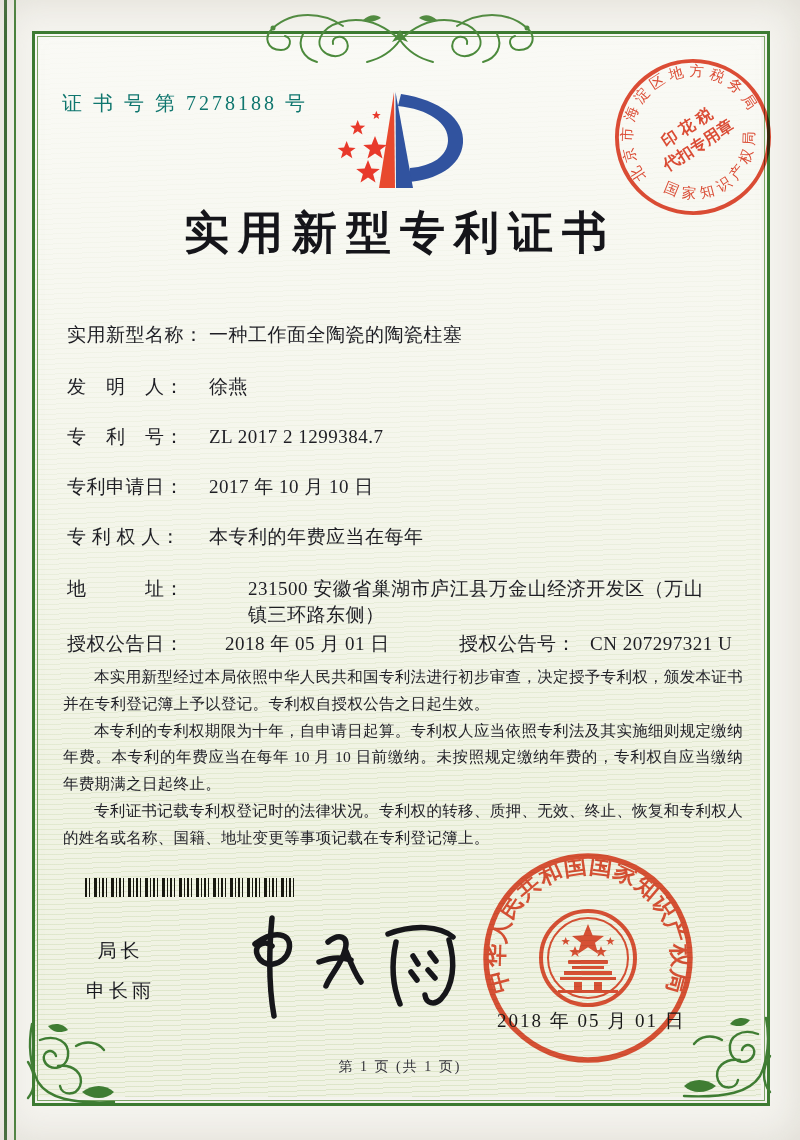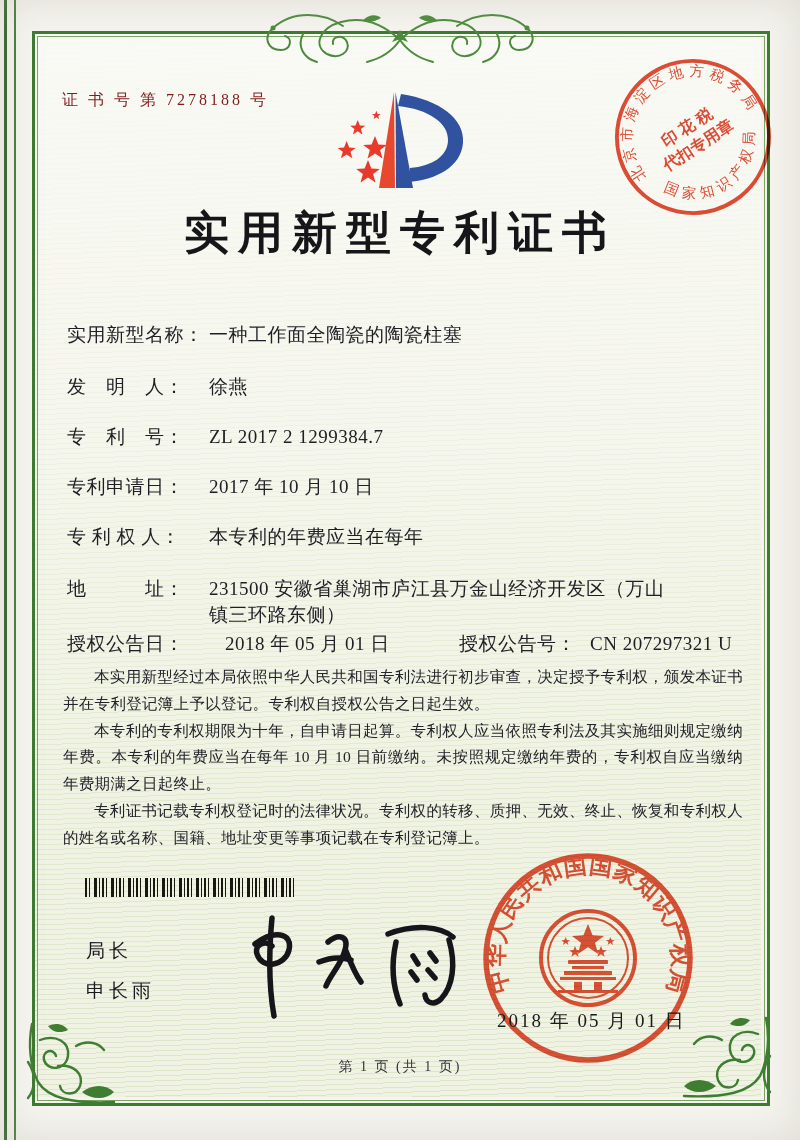--- a/index.html
+++ b/index.html
@@ -15,40 +15,40 @@
   .inner-bg{position:absolute;left:35px;top:34px;width:726px;height:1063px;
         background:
           linear-gradient(180deg,rgba(250,250,246,.95) 0%,rgba(246,247,238,.75) 35%,rgba(235,241,216,.45) 70%,rgba(228,237,203,.25) 100%),
           repeating-linear-gradient(178deg,rgba(175,198,140,.38) 0 1px,rgba(255,255,255,0) 1px 5px),
           #f4f4ec;}
   
   .frame{position:absolute;left:32px;top:31px;width:732px;height:1069px;
         border:3px solid #3b7a30;pointer-events:none;}
   .frame-inner{position:absolute;inset:2px;border:1px solid #7aa465;}
   .flourish{position:absolute;pointer-events:none;}
-  .cert-no{position:absolute;left:62px;top:90px;font-size:16px;letter-spacing:3px;color:#7f1d1d;}
+  .cert-no{position:absolute;left:62px;top:90px;font-size:20px;letter-spacing:3px;color:#0f766e;}
   .logo{position:absolute;left:328px;top:86px;}
   .title{position:absolute;left:0;top:203px;width:100%;text-align:center;
         font-size:45px;font-weight:700;letter-spacing:9px;color:#15151a;}
   .fields{position:absolute;left:63px;top:0;width:690px;font-size:19px;}
   .row{position:absolute;left:4px;display:flex;align-items:flex-start;}
   .lbl{flex:0 0 auto;width:128px;letter-spacing:.5px;color:#1e1e24;white-space:pre;}
   .val{margin-left:14px;color:#1e1e24;letter-spacing:.5px;line-height:1.38;}
   .val.wrap{max-width:470px;}
   .grant-right{position:absolute;left:392px;top:0;display:flex;}
   .paras{position:absolute;left:63px;top:664px;width:680px;font-size:15.5px;line-height:1.73;
         text-align:justify;color:#23232a;}
   .paras p{margin:0;text-indent:2em;letter-spacing:.3px;}
   .barcode{position:absolute;left:85px;top:878px;width:212px;height:19px;
         background:repeating-linear-gradient(90deg,#181810 0 2px,transparent 2px 4px,
         #181810 4px 5px,transparent 5px 9px,#181810 9px 12px,transparent 12px 14px,
         #181810 14px 15px,transparent 15px 17px);}
   .signer{position:absolute;left:86px;top:938px;font-size:19px;letter-spacing:4px;color:#18181e;
         font-family:"Liberation Sans","DejaVu Sans",sans-serif;}
-  .signer div{margin-bottom:14px;}
+  .signer div{margin-bottom:14px;text-align:center;}
   .signature{position:absolute;left:200px;top:902px;}
   .seal{position:absolute;mix-blend-mode:multiply;}
   .seal-tax{left:608px;top:52px;opacity:.95;}
   .seal-office{left:480px;top:850px;opacity:.95;}
   .issue-date{position:absolute;left:497px;top:1008px;font-size:19px;letter-spacing:2px;
         color:#1a1a1a;z-index:5;}
   .footer{position:absolute;left:0;top:1058px;width:100%;text-align:center;
         font-size:14px;letter-spacing:2px;color:#33333a;}
 </style>
 </head>
@@ -158,21 +158,21 @@
       <span class="val">ZL 2017 2 1299384.7</span>
     </div>
     <div class="row" style="top:474px;">
       <span class="lbl">专利申请日：</span>
       <span class="val">2017 年 10 月 10 日</span>
     </div>
     <div class="row" style="top:524px;">
       <span class="lbl">专 利 权 人：</span>
       <span class="val">本专利的年费应当在每年</span>
     </div>
-    <div class="row" style="top:576px;">
+    <div class="row" style="top:576px;gap:39px;">
       <span class="lbl">地　　　址：</span>
       <span class="val wrap">231500 安徽省巢湖市庐江县万金山经济开发区（万山镇三环路东侧）</span>
     </div>
     <div class="row" style="top:631px;width:690px;gap:16px;">
       <span class="lbl">授权公告日：</span>
       <span class="val">2018 年 05 月 01 日</span>
       <span class="grant-right">
         <span class="lbl" style="width:auto;">授权公告号：</span>
         <span class="val">CN 207297321 U</span>
       </span>

